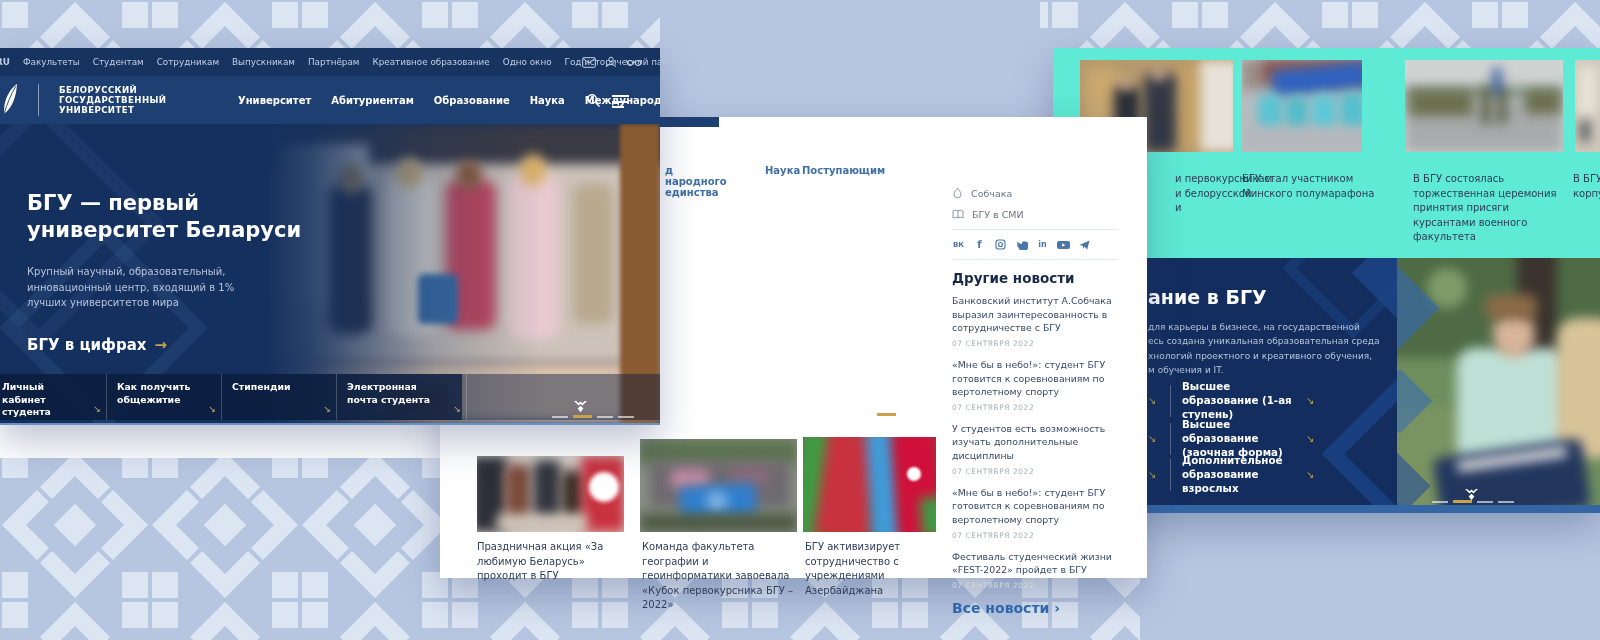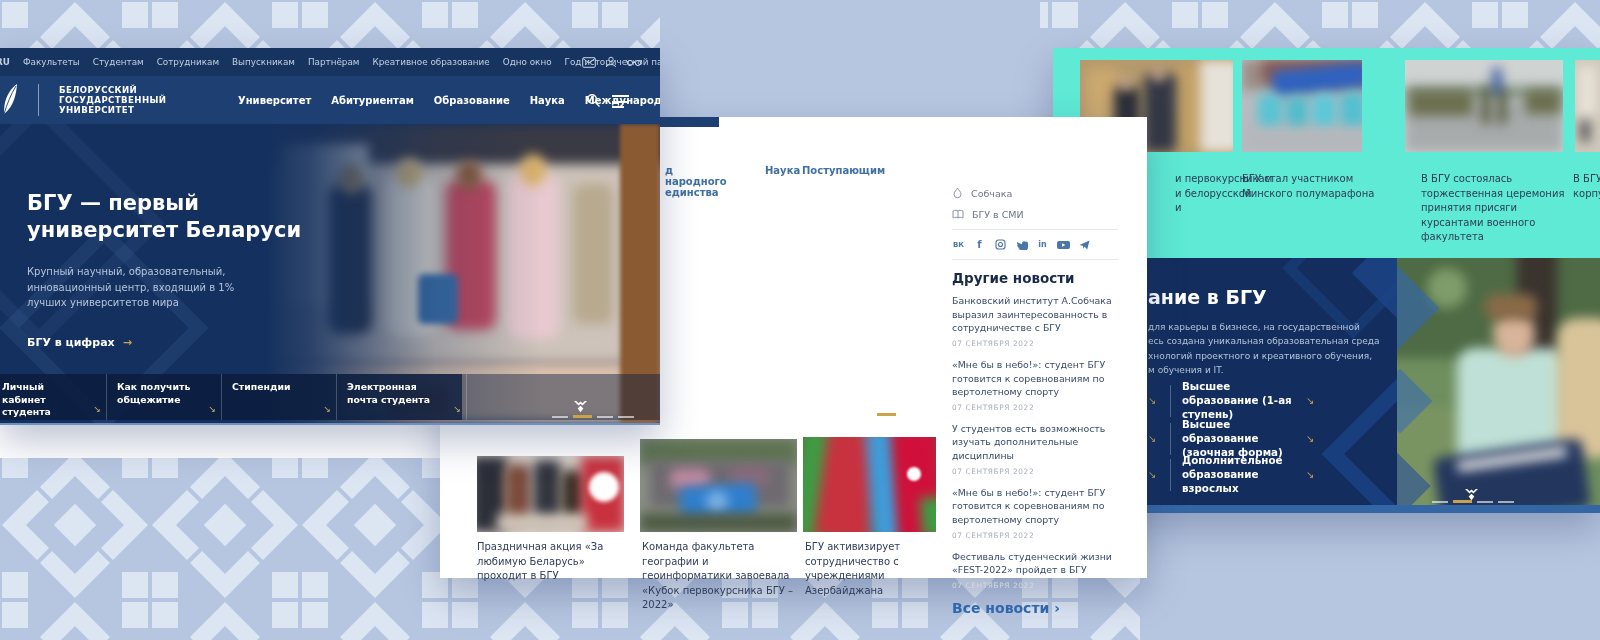--- a/index.html
+++ b/index.html
@@ -21,21 +21,21 @@
   .logo-text{color:#fff;font-size:8.6px;font-weight:bold;letter-spacing:.4px;line-height:1.2;}
   .mainnav{position:absolute;left:238px;top:0;height:48px;display:flex;gap:20px;align-items:center;}
   .mainnav a{color:#fff;font-size:10px;font-weight:bold;text-decoration:none;white-space:nowrap;}
   .hero-body{position:absolute;left:0;top:76px;width:660px;height:299px;overflow:hidden;}
   .hero-photo{position:absolute;left:268px;top:0;width:392px;height:299px;overflow:hidden;}
   .blob{position:absolute;filter:blur(6px);}
   .hero-grad{position:absolute;inset:0;background:linear-gradient(90deg,#14305e 0%,#14305e 40%,rgba(20,48,94,.88) 47%,rgba(20,48,94,.25) 66%,rgba(20,48,94,0) 82%);}
   .hero-deco{position:absolute;border:14px solid rgba(96,143,208,.13);transform:rotate(45deg);}
   .hero-title{position:absolute;left:27px;top:66px;color:#fff;font-size:21px;font-weight:bold;line-height:1.3;}
   .hero-sub{position:absolute;left:27px;top:140px;color:rgba(210,222,240,.85);font-size:10px;line-height:1.55;}
-  .hero-cta{position:absolute;left:27px;top:212px;color:#fff;font-size:11px;font-weight:bold;display:flex;gap:8px;align-items:center;cursor:pointer;}
+  .hero-cta{position:absolute;left:27px;top:212px;color:#fff;font-size:15px;font-weight:bold;display:flex;gap:8px;align-items:center;cursor:pointer;}
   .quickbar{position:absolute;left:0;top:326px;width:660px;height:46px;background:linear-gradient(90deg,rgba(11,29,62,.88) 0 462px,rgba(11,29,62,.45) 462px 100%);display:flex;}
   .qcell{position:relative;width:115px;height:46px;border-right:1px solid rgba(255,255,255,.22);padding:7px 20px 0 10px;box-sizing:border-box;}
   .qcell:first-child{margin-left:-8px;}
   .qcell span{color:#fff;font-size:9.3px;font-weight:bold;line-height:1.35;display:block;}
   .qarrow{position:absolute;right:5px;bottom:6px;color:#cdb069;font-size:9px;}
   .dash-row{position:absolute;display:flex;gap:5px;align-items:center;}
   .dash{width:16px;height:2px;background:rgba(255,255,255,.6);}
   .dash.active{width:19px;height:3px;background:#c9a24b;}
   
   .mid{left:440px;top:117px;width:707px;height:461px;background:#fff;}
@@ -139,21 +139,21 @@
     <figure class="rcard" style="left:352px;top:12px;width:158px;margin:0">
       <div class="img" style="background:#cfd3d2">
         <div class="blob" style="left:0;top:26px;width:158px;height:16px;background:#8a9a8a"></div>
         <div class="blob" style="left:0;top:40px;width:158px;height:52px;background:#a7abac"></div>
         <div class="blob" style="left:4px;top:30px;width:64px;height:26px;background:#6b6f4e;border-radius:4px"></div>
         <div class="blob" style="left:120px;top:30px;width:36px;height:24px;background:#6b6f4e;border-radius:4px"></div>
         <div class="blob" style="left:76px;top:26px;width:10px;height:38px;background:#5e6246;border-radius:3px"></div>
         <div class="blob" style="left:92px;top:28px;width:10px;height:36px;background:#5e6246;border-radius:3px"></div>
         <div class="blob" style="left:88px;top:8px;width:8px;height:26px;background:#2b4f9e"></div>
       </div>
-      <figcaption class="caption abs" style="left:16px;top:112px;width:156px">В БГУ состоялась торжественная церемония принятия присяги курсантами военного факультета</figcaption>
+      <figcaption class="caption abs" style="left:8px;top:112px;width:156px">В БГУ состоялась торжественная церемония принятия присяги курсантами военного факультета</figcaption>
     </figure>
 
     <figure class="rcard" style="left:522px;top:12px;width:25px;margin:0">
       <div class="img" style="background:#cfc8bb">
         <div class="blob" style="left:2px;top:6px;width:20px;height:50px;background:#e6e1d6"></div>
         <div class="blob" style="left:6px;top:60px;width:8px;height:22px;background:#3a3f4a;border-radius:4px"></div>
       </div>
       <figcaption class="caption abs" style="left:-2px;top:112px;width:90px">
         <div>В БГУ от</div>
         <div>корпус</div>

